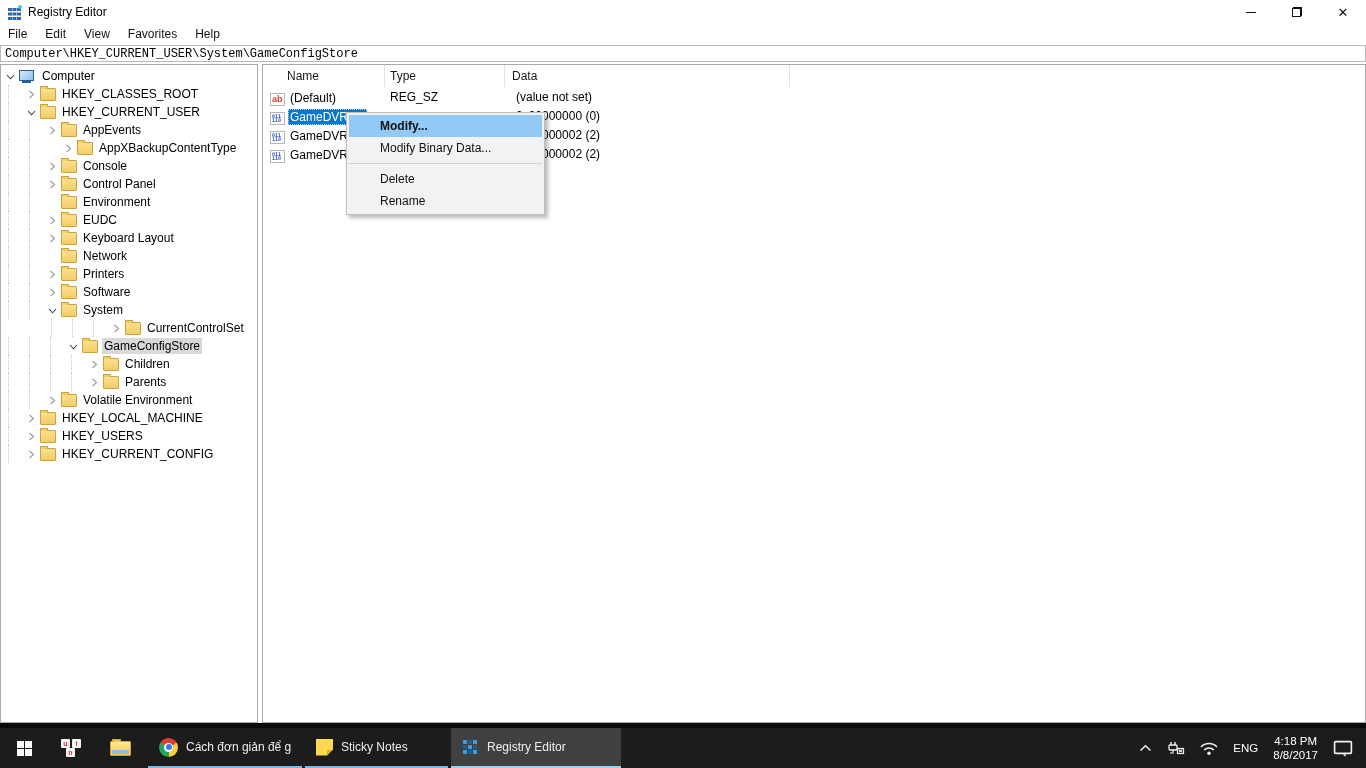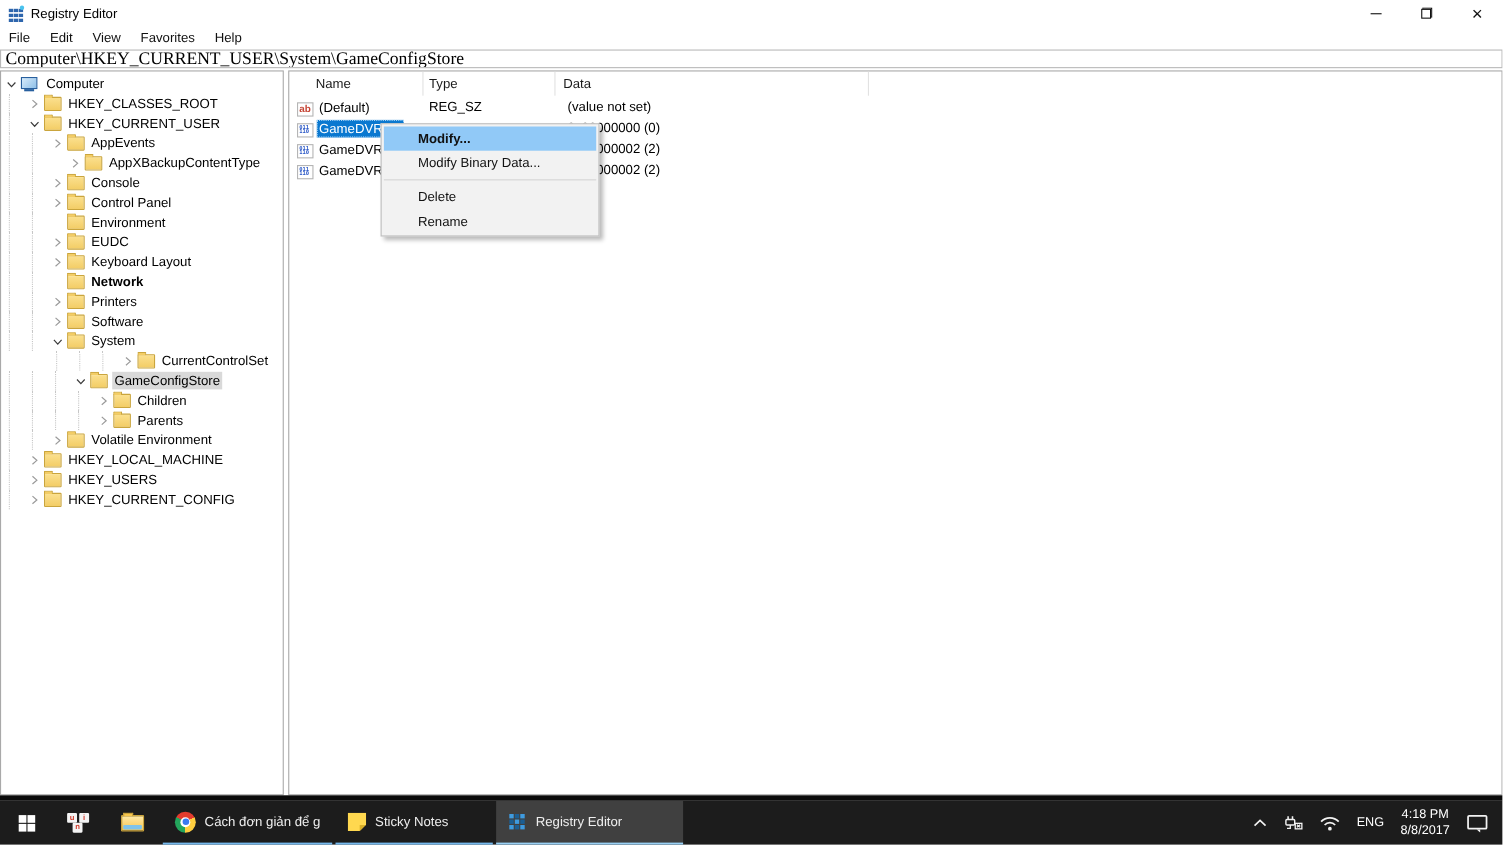--- a/index.html
+++ b/index.html
@@ -21,21 +21,21 @@
   .glyph-restore::after{content:"";position:absolute;bottom:0;left:0;width:7px;height:7px;border:1px solid #111;background:#fff}
   .glyph-close{font-size:13px;line-height:13px}
 
   
   .menubar{position:absolute;left:0;top:24px;right:0;height:20px;display:flex;align-items:center;font-size:12px;background:#fff}
   .menu-item{padding:2px 9px;color:#111}
   .menu-item:first-child{padding-left:8px}
 
   
   .addressbar{position:absolute;left:0;top:45px;right:0;height:17px;border:1px solid #b9b9b9;box-sizing:border-box;display:flex;align-items:center;background:#fff}
-  .addressbar input{border:none;outline:none;width:100%;height:100%;padding:0 4px;font-family:Liberation Serif, serif;font-size:16px;color:#000;background:transparent}
+  .addressbar input{border:none;outline:none;width:100%;height:100%;padding:0 4px;font-family:Liberation Mono, monospace;font-size:12px;color:#000;background:transparent}
 
   
   .left-pane{position:absolute;left:0;top:64px;width:258px;height:659px;border:1px solid #a9a9a9;box-sizing:border-box;background:#fff;overflow:hidden;padding-top:2px}
   .right-pane{position:absolute;left:262px;top:64px;width:1104px;height:659px;border:1px solid #a9a9a9;box-sizing:border-box;background:#fff;overflow:hidden}
 
   
   .tree-row{position:relative;display:flex;align-items:center;height:18px;font-size:12px;white-space:nowrap;color:#000}
   .guide{position:absolute;top:0;bottom:0;width:0;border-left:1px dotted #c6c6c6}
   .chev{width:13px;height:18px;display:inline-flex;align-items:center;justify-content:center;flex:none;position:relative;z-index:1;background:#fff}
   .icon-folder{width:14px;height:11px;background:linear-gradient(#fbe08e,#f3cd66);border:1px solid #caa53d;border-radius:1px;position:relative;margin:1px 4px 0 2px;flex:none;z-index:1}
@@ -229,21 +229,21 @@
       <span class="guide" style="left: 7px;"></span>
       <span class="guide" style="left: 28px;"></span>
       <span class="chev">
         <svg width="9" height="9" viewBox="0 0 9 9">
           <path d="M2.5 1 L6.5 4.5 L2.5 8" fill="none" stroke="#9b9b9b" stroke-width="1.1"></path>
         </svg>
       </span>
       <span class="icon-folder"></span>
       <span class="tree-label">Keyboard Layout</span>
     </div>
-    <div class="tree-row" style="padding-left: 45px; font-weight: bold;">
+    <div class="tree-row" style="padding-left: 45px;">
       <span class="guide" style="left: 7px;"></span>
       <span class="guide" style="left: 28px;"></span>
       <span class="chev"></span>
       <span class="icon-folder"></span>
       <span class="tree-label">Network</span>
     </div>
     <div class="tree-row" style="padding-left: 45px;">
       <span class="guide" style="left: 7px;"></span>
       <span class="guide" style="left: 28px;"></span>
       <span class="chev">

